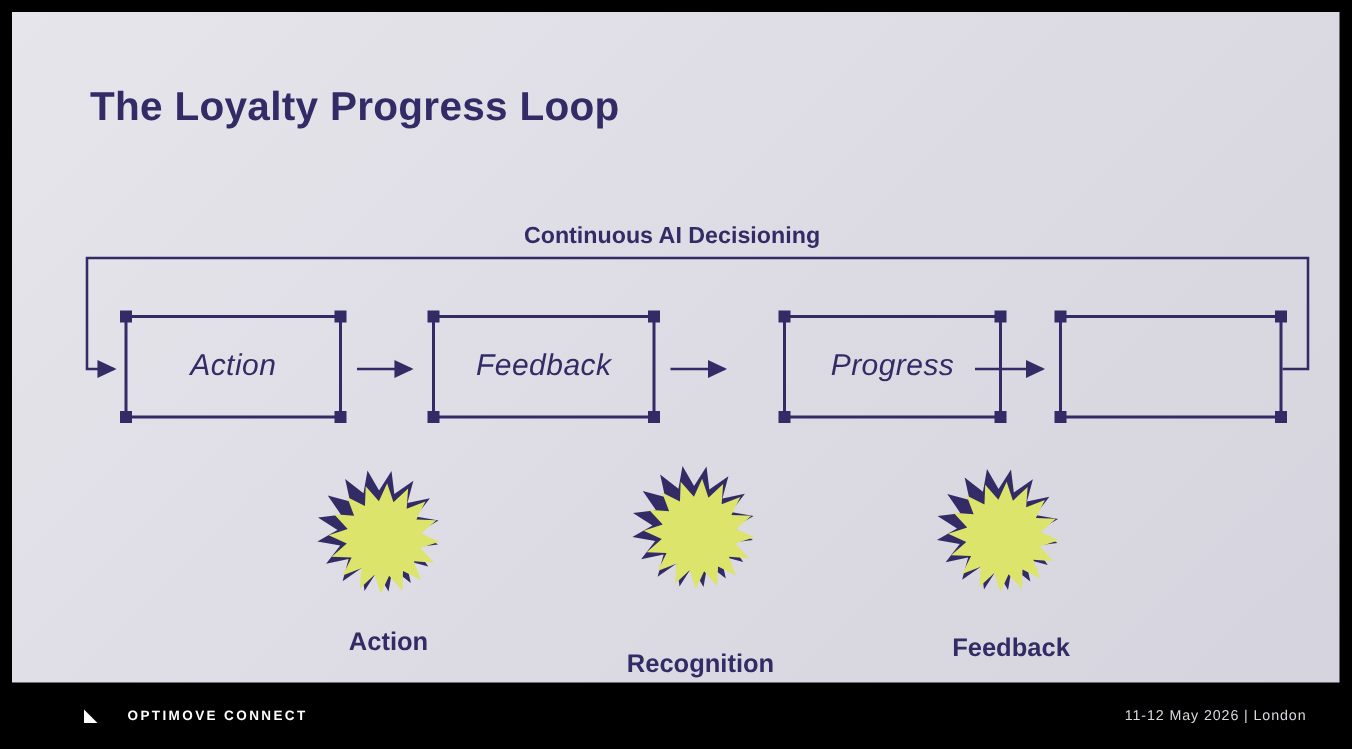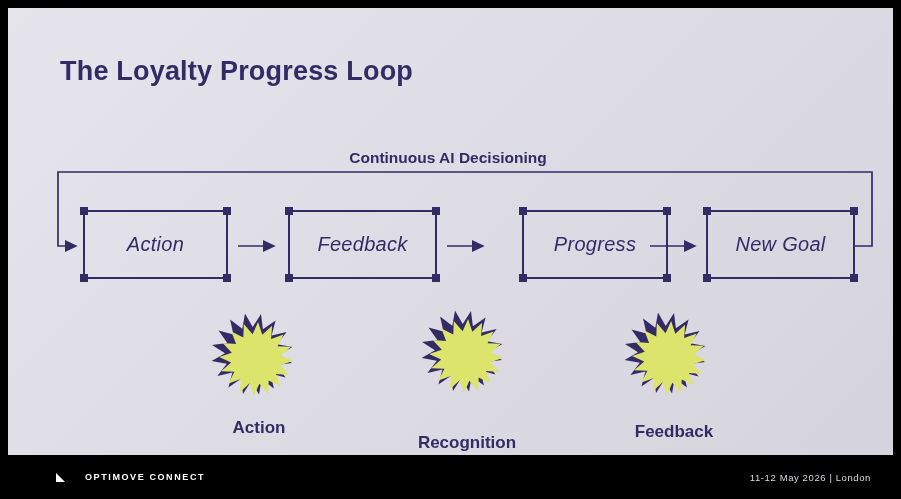--- a/index.html
+++ b/index.html
@@ -108,21 +108,20 @@
       <span class="handle bl"></span>
       <span class="handle br"></span>
       <span class="box-label">Progress</span>
     </div>
 
     <div class="flow-box" style="left:698px;width:149px;">
       <span class="handle tl"></span>
       <span class="handle tr"></span>
       <span class="handle bl"></span>
       <span class="handle br"></span>
-      <span class="box-label">New Goal</span>
     </div>
 
     <svg class="star" style="left:202px;top:305px;" viewBox="0 0 90 90">
       <polygon class="star-back" points="51.0,1.0 52.9,16.3 65.6,7.5 61.6,22.4 76.6,19.1 67.2,31.3 82.4,34.0 69.0,41.7 82.0,50.0 66.7,51.9 75.5,64.6 60.6,60.6 63.9,75.6 51.7,66.2 49.0,81.4 41.3,68.0 33.0,81.0 31.1,65.7 18.4,74.5 22.4,59.6 7.4,62.9 16.8,50.7 1.6,48.0 15.0,40.3 2.0,32.0 17.3,30.1 8.5,17.4 23.4,21.4 20.1,6.4 32.3,15.8 35.0,0.6 42.7,14.0"></polygon>
       <polygon class="star-front" points="62.1,12.7 61.1,26.1 73.6,21.4 67.6,33.3 80.9,33.8 70.8,42.6 82.9,48.1 70.2,52.3 79.3,62.1 65.9,61.1 70.6,73.6 58.7,67.6 58.2,80.9 49.4,70.8 43.9,82.9 39.7,70.2 29.9,79.3 30.9,65.9 18.4,70.6 24.4,58.7 11.1,58.2 21.2,49.4 9.1,43.9 21.8,39.7 12.7,29.9 26.1,30.9 21.4,18.4 33.3,24.4 33.8,11.1 42.6,21.2 48.1,9.1 52.3,21.8"></polygon>
     </svg>
     <svg class="star" style="left:412px;top:302px;" viewBox="0 0 90 90">
       <polygon class="star-back" points="51.0,1.0 52.9,16.3 65.6,7.5 61.6,22.4 76.6,19.1 67.2,31.3 82.4,34.0 69.0,41.7 82.0,50.0 66.7,51.9 75.5,64.6 60.6,60.6 63.9,75.6 51.7,66.2 49.0,81.4 41.3,68.0 33.0,81.0 31.1,65.7 18.4,74.5 22.4,59.6 7.4,62.9 16.8,50.7 1.6,48.0 15.0,40.3 2.0,32.0 17.3,30.1 8.5,17.4 23.4,21.4 20.1,6.4 32.3,15.8 35.0,0.6 42.7,14.0"></polygon>
       <polygon class="star-front" points="62.1,12.7 61.1,26.1 73.6,21.4 67.6,33.3 80.9,33.8 70.8,42.6 82.9,48.1 70.2,52.3 79.3,62.1 65.9,61.1 70.6,73.6 58.7,67.6 58.2,80.9 49.4,70.8 43.9,82.9 39.7,70.2 29.9,79.3 30.9,65.9 18.4,70.6 24.4,58.7 11.1,58.2 21.2,49.4 9.1,43.9 21.8,39.7 12.7,29.9 26.1,30.9 21.4,18.4 33.3,24.4 33.8,11.1 42.6,21.2 48.1,9.1 52.3,21.8"></polygon>
     </svg>

